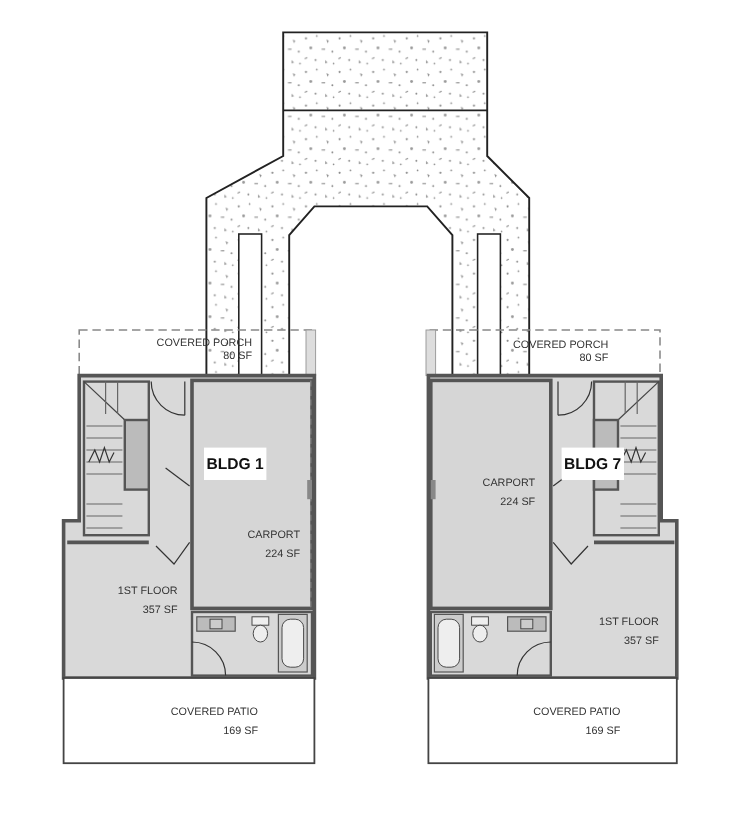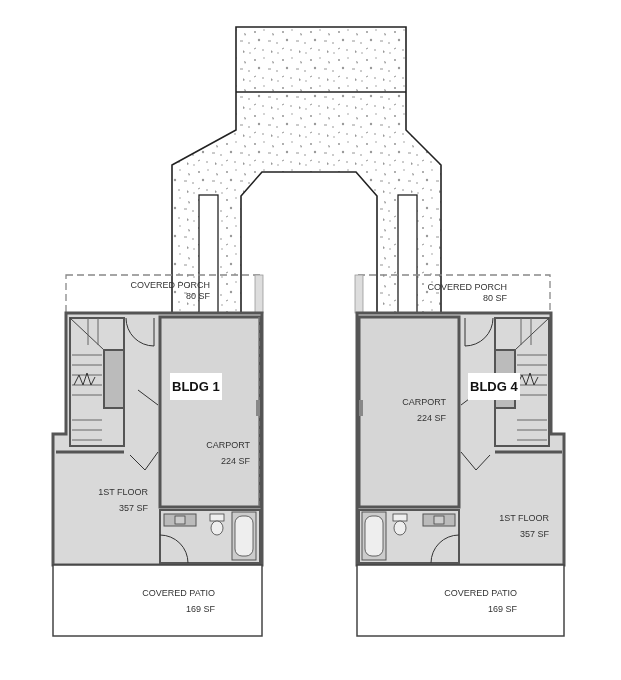--- a/index.html
+++ b/index.html
@@ -136,21 +136,21 @@
 </div>
 <div class="lbl" style="left:100px;top:588px;width:115px;">
   <span>COVERED PATIO</span>
   <span style="margin-top:5px">169 SF</span>
 </div>
 
 <div class="lbl" style="left:407px;top:282px;width:100px;">
   <span>COVERED PORCH</span>
   <span>80 SF</span>
 </div>
-<div class="bldg" style="left:428px;top:373px;">BLDG 4</div>
+<div class="bldg" style="left:428px;top:373px;">BLDG 7</div>
 <div class="lbl" style="left:366px;top:397px;width:80px;">
   <span>CARPORT</span>
   <span style="margin-top:5px">224 SF</span>
 </div>
 <div class="lbl" style="left:469px;top:513px;width:80px;">
   <span>1ST FLOOR</span>
   <span style="margin-top:5px">357 SF</span>
 </div>
 <div class="lbl" style="left:402px;top:588px;width:115px;">
   <span>COVERED PATIO</span>

